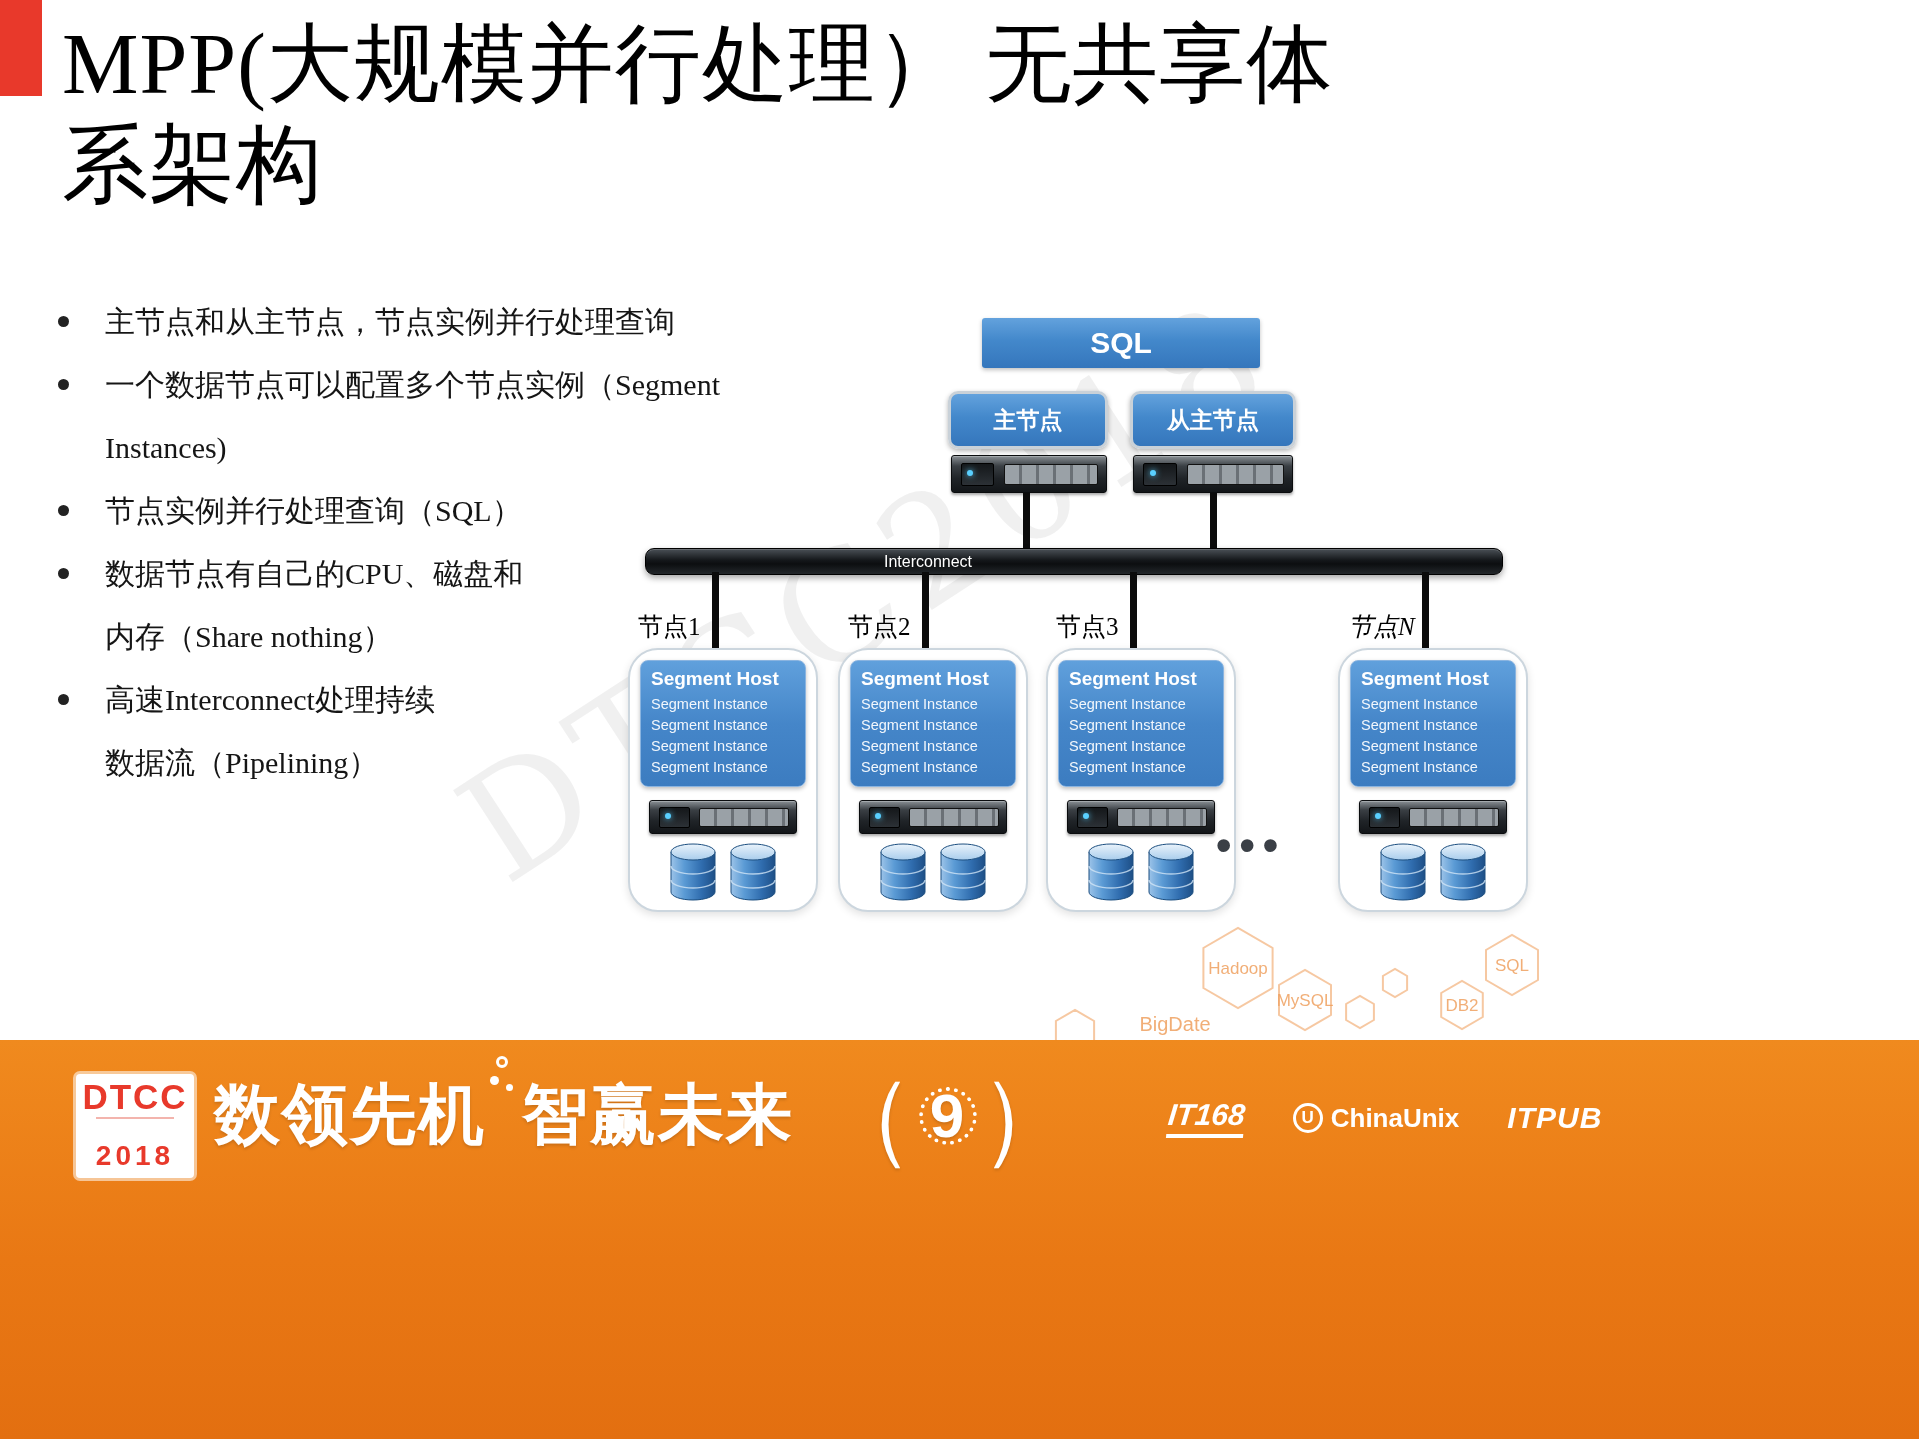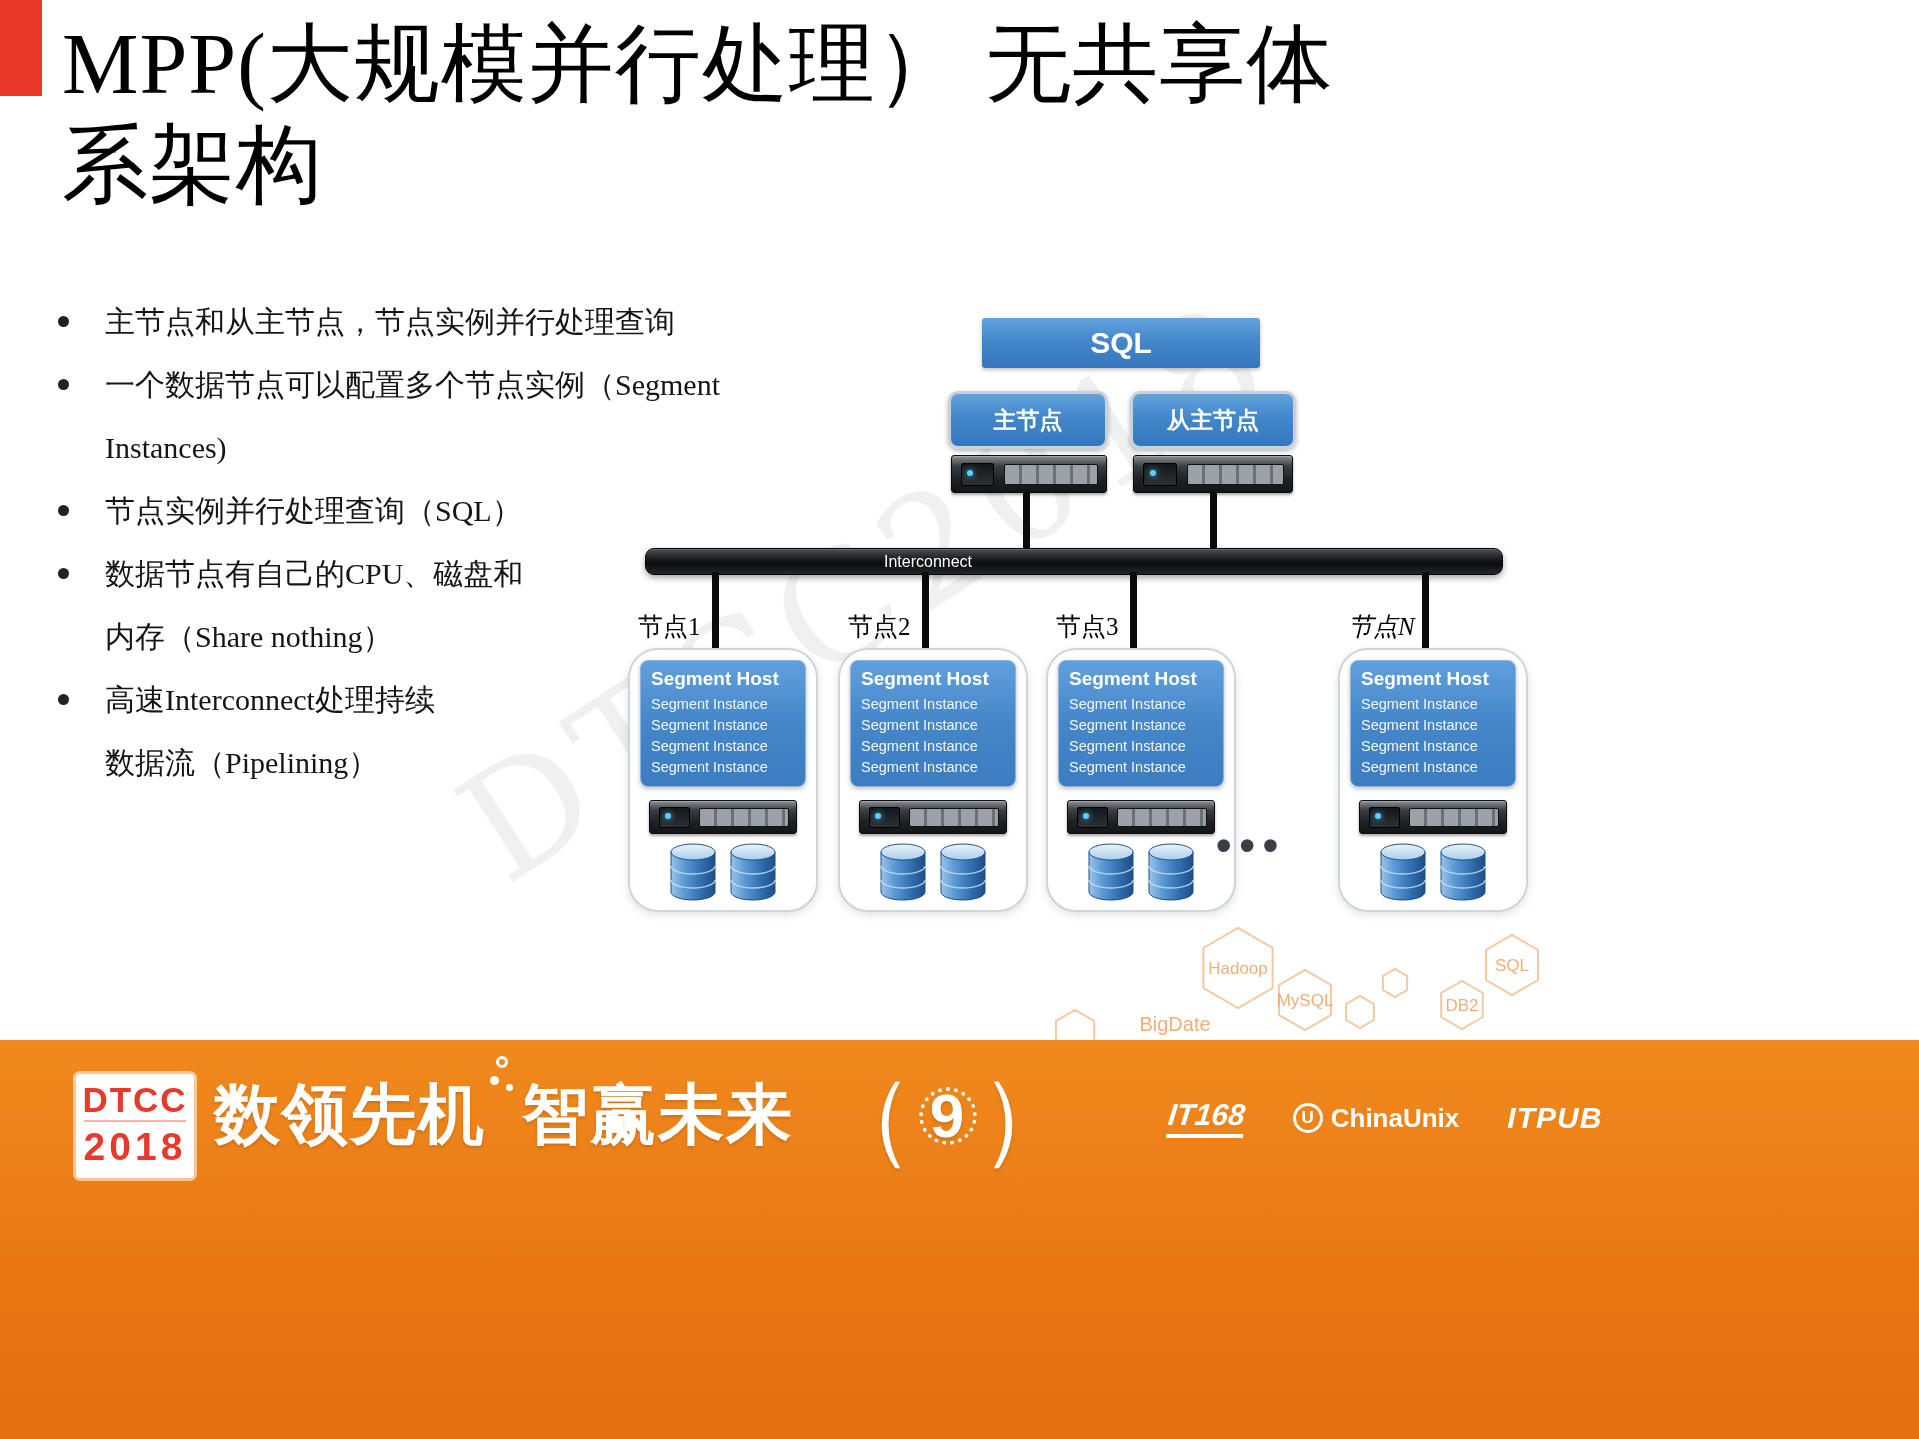--- a/index.html
+++ b/index.html
@@ -120,21 +120,21 @@
     position:absolute; left:0; top:1040px; width:1919px; height:399px; z-index:3;
     background:linear-gradient(180deg,#f08a1e 0%,#e97814 55%,#e36f10 100%);
   }
   .dtcc-logo {
     position:absolute; left:76px; top:34px; width:118px; height:104px;
     background:#fff; border-radius:4px;
     display:flex; flex-direction:column; align-items:center; justify-content:center;
     box-shadow:0 0 0 3px rgba(255,255,255,.55);
   }
   .dtcc-logo .lg1 { color:#e8392b; font-weight:bold; font-size:35px; letter-spacing:2px; line-height:1; }
-  .dtcc-logo .lg2 { color:#e8392b; font-weight:bold; font-size:39px; letter-spacing:4px; line-height:1.2; border-top:2px solid #f3b4ad; margin-top:3px; padding-top:2px; }
+  .dtcc-logo .lg2 { color:#e8392b; font-weight:bold; font-size:28px; letter-spacing:4px; line-height:1.2; border-top:2px solid #f3b4ad; margin-top:3px; padding-top:20px; }
   .slogan {
     position:absolute; left:214px; top:30px; color:#fff; font-weight:bold;
     font-size:66px; letter-spacing:2px; display:flex; align-items:flex-start;
     text-shadow:0 2px 3px rgba(0,0,0,.15);
   }
   .slogan .dots { position:relative; width:36px; height:60px; display:inline-block; }
   .slogan .dots i { position:absolute; border-radius:50%; background:#fff; }
   .slogan .dots i:nth-child(1) { left:4px; top:6px; width:9px; height:9px; }
   .slogan .dots i:nth-child(2) { left:20px; top:14px; width:7px; height:7px; }
   .slogan .dots i.ring { left:10px; top:-14px; width:12px; height:12px; background:transparent; border:3px solid #fff; }

